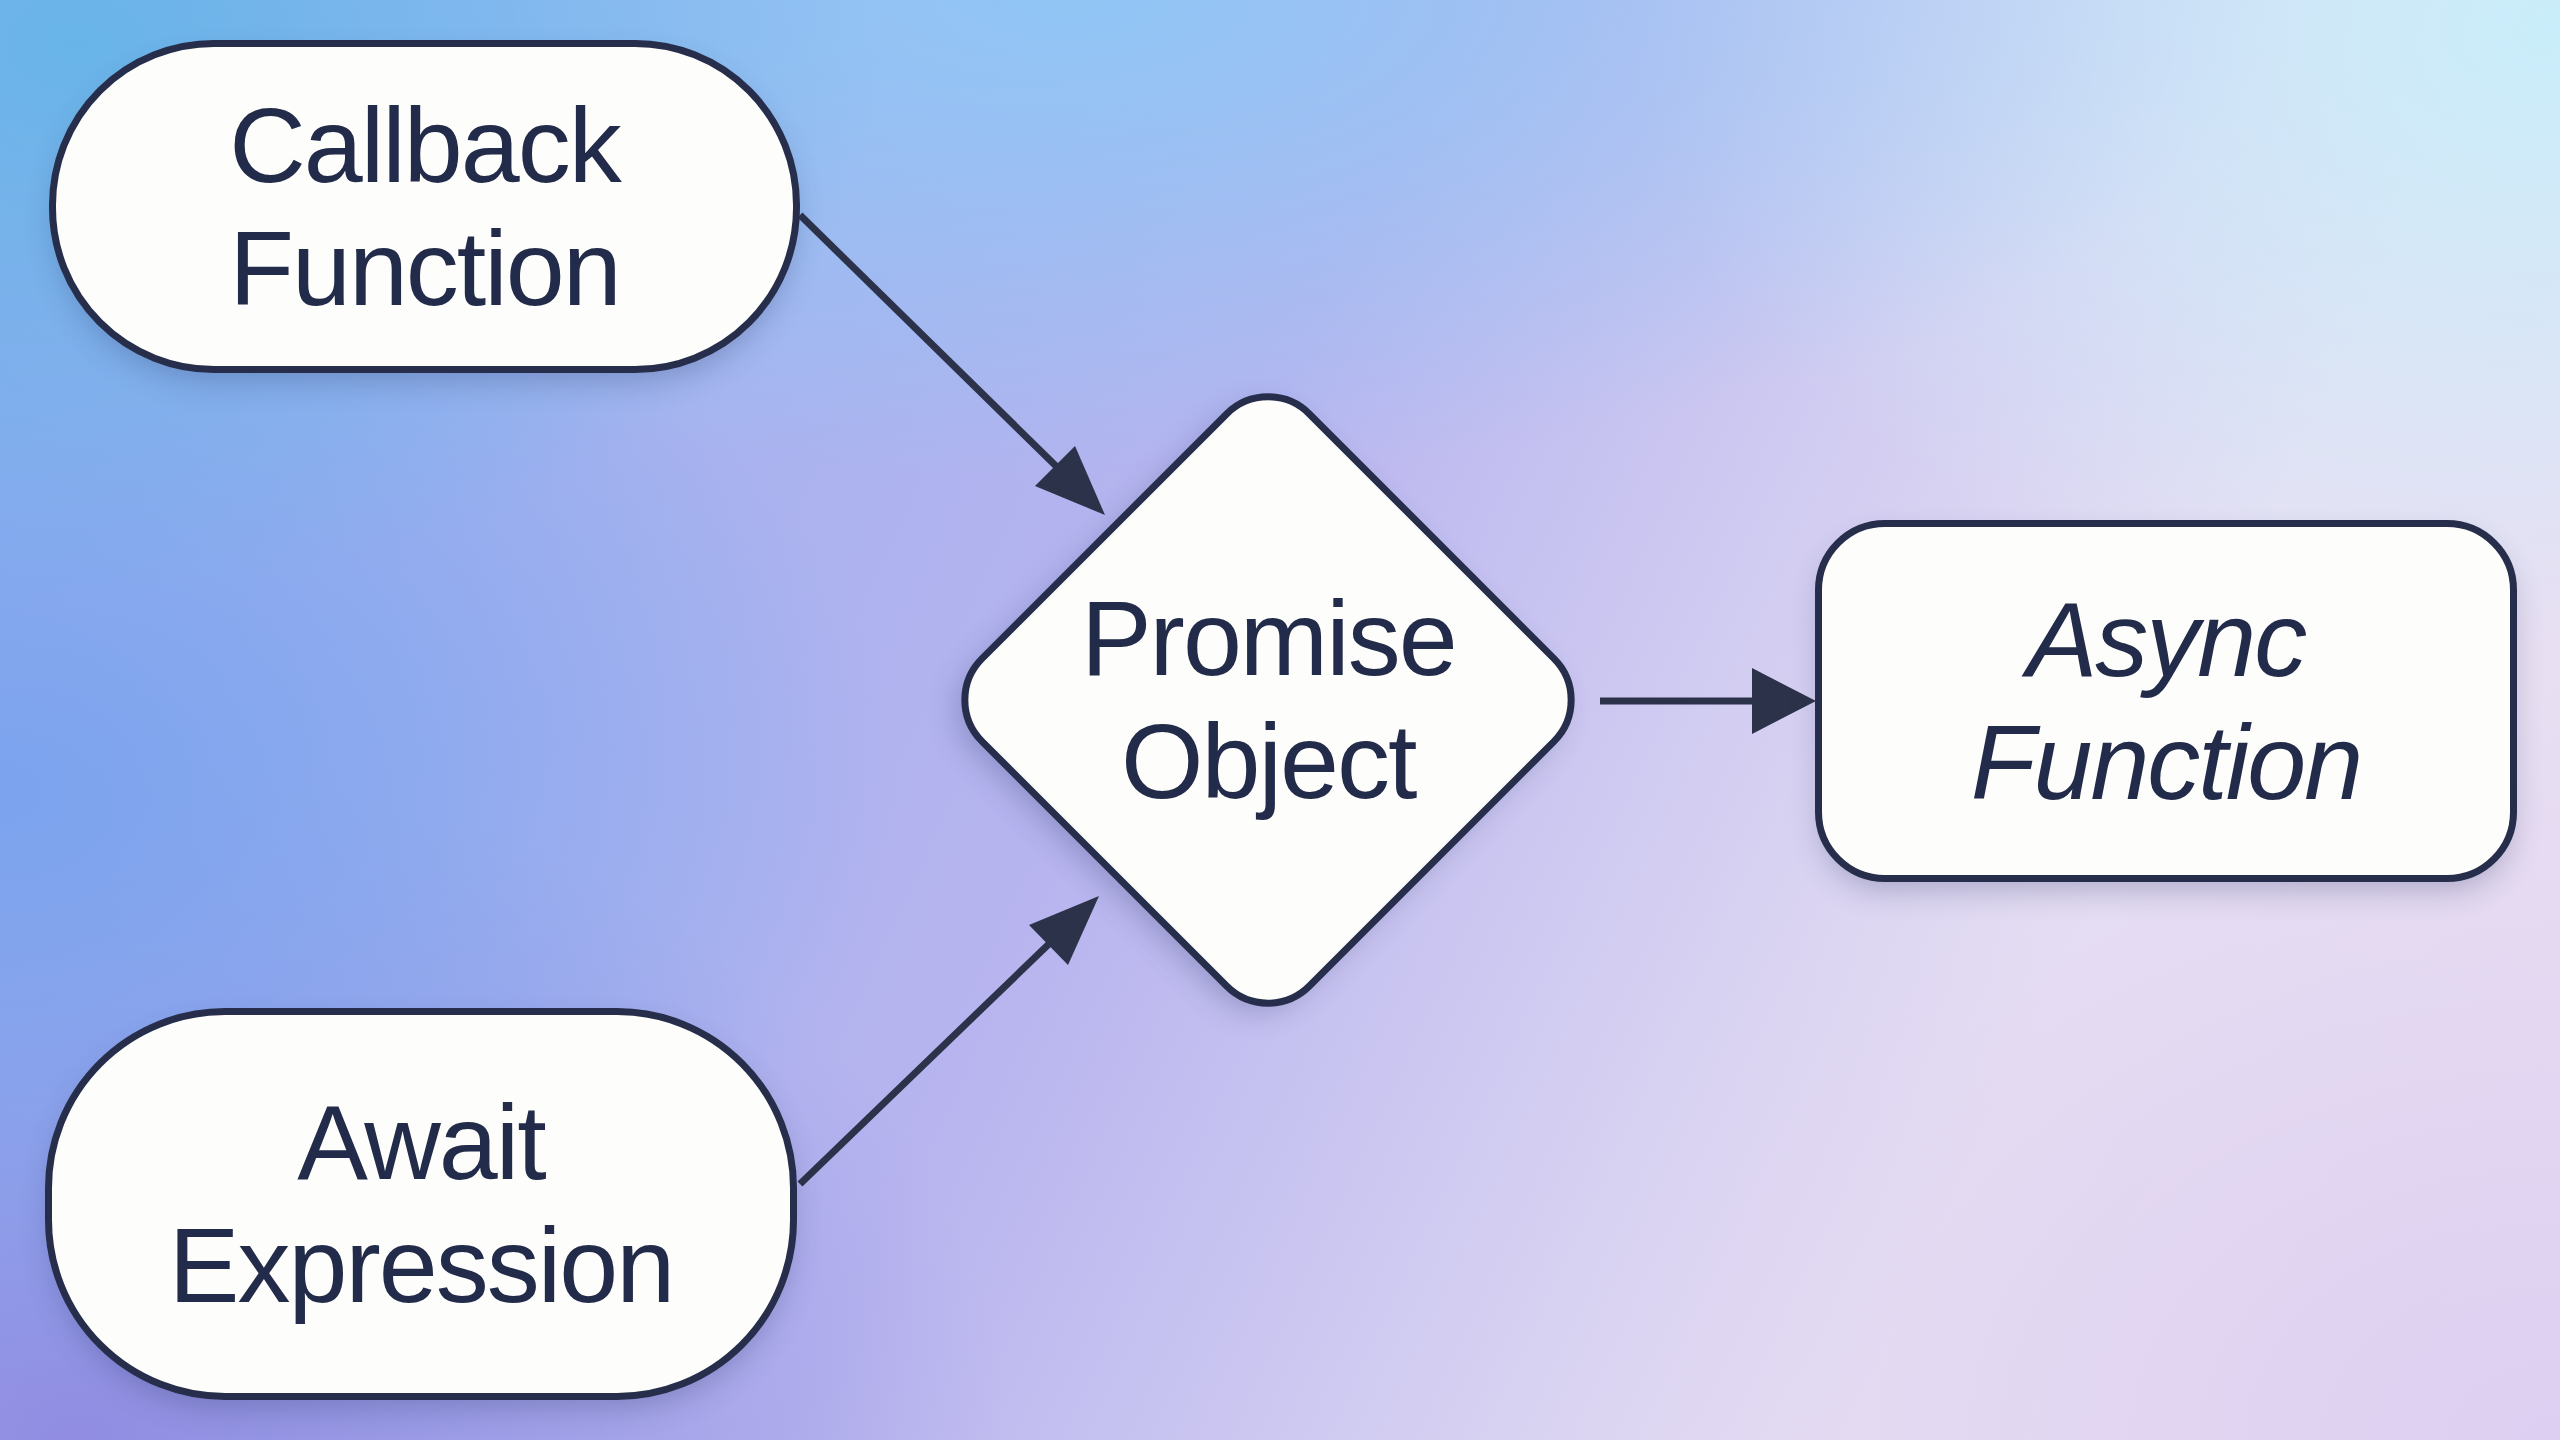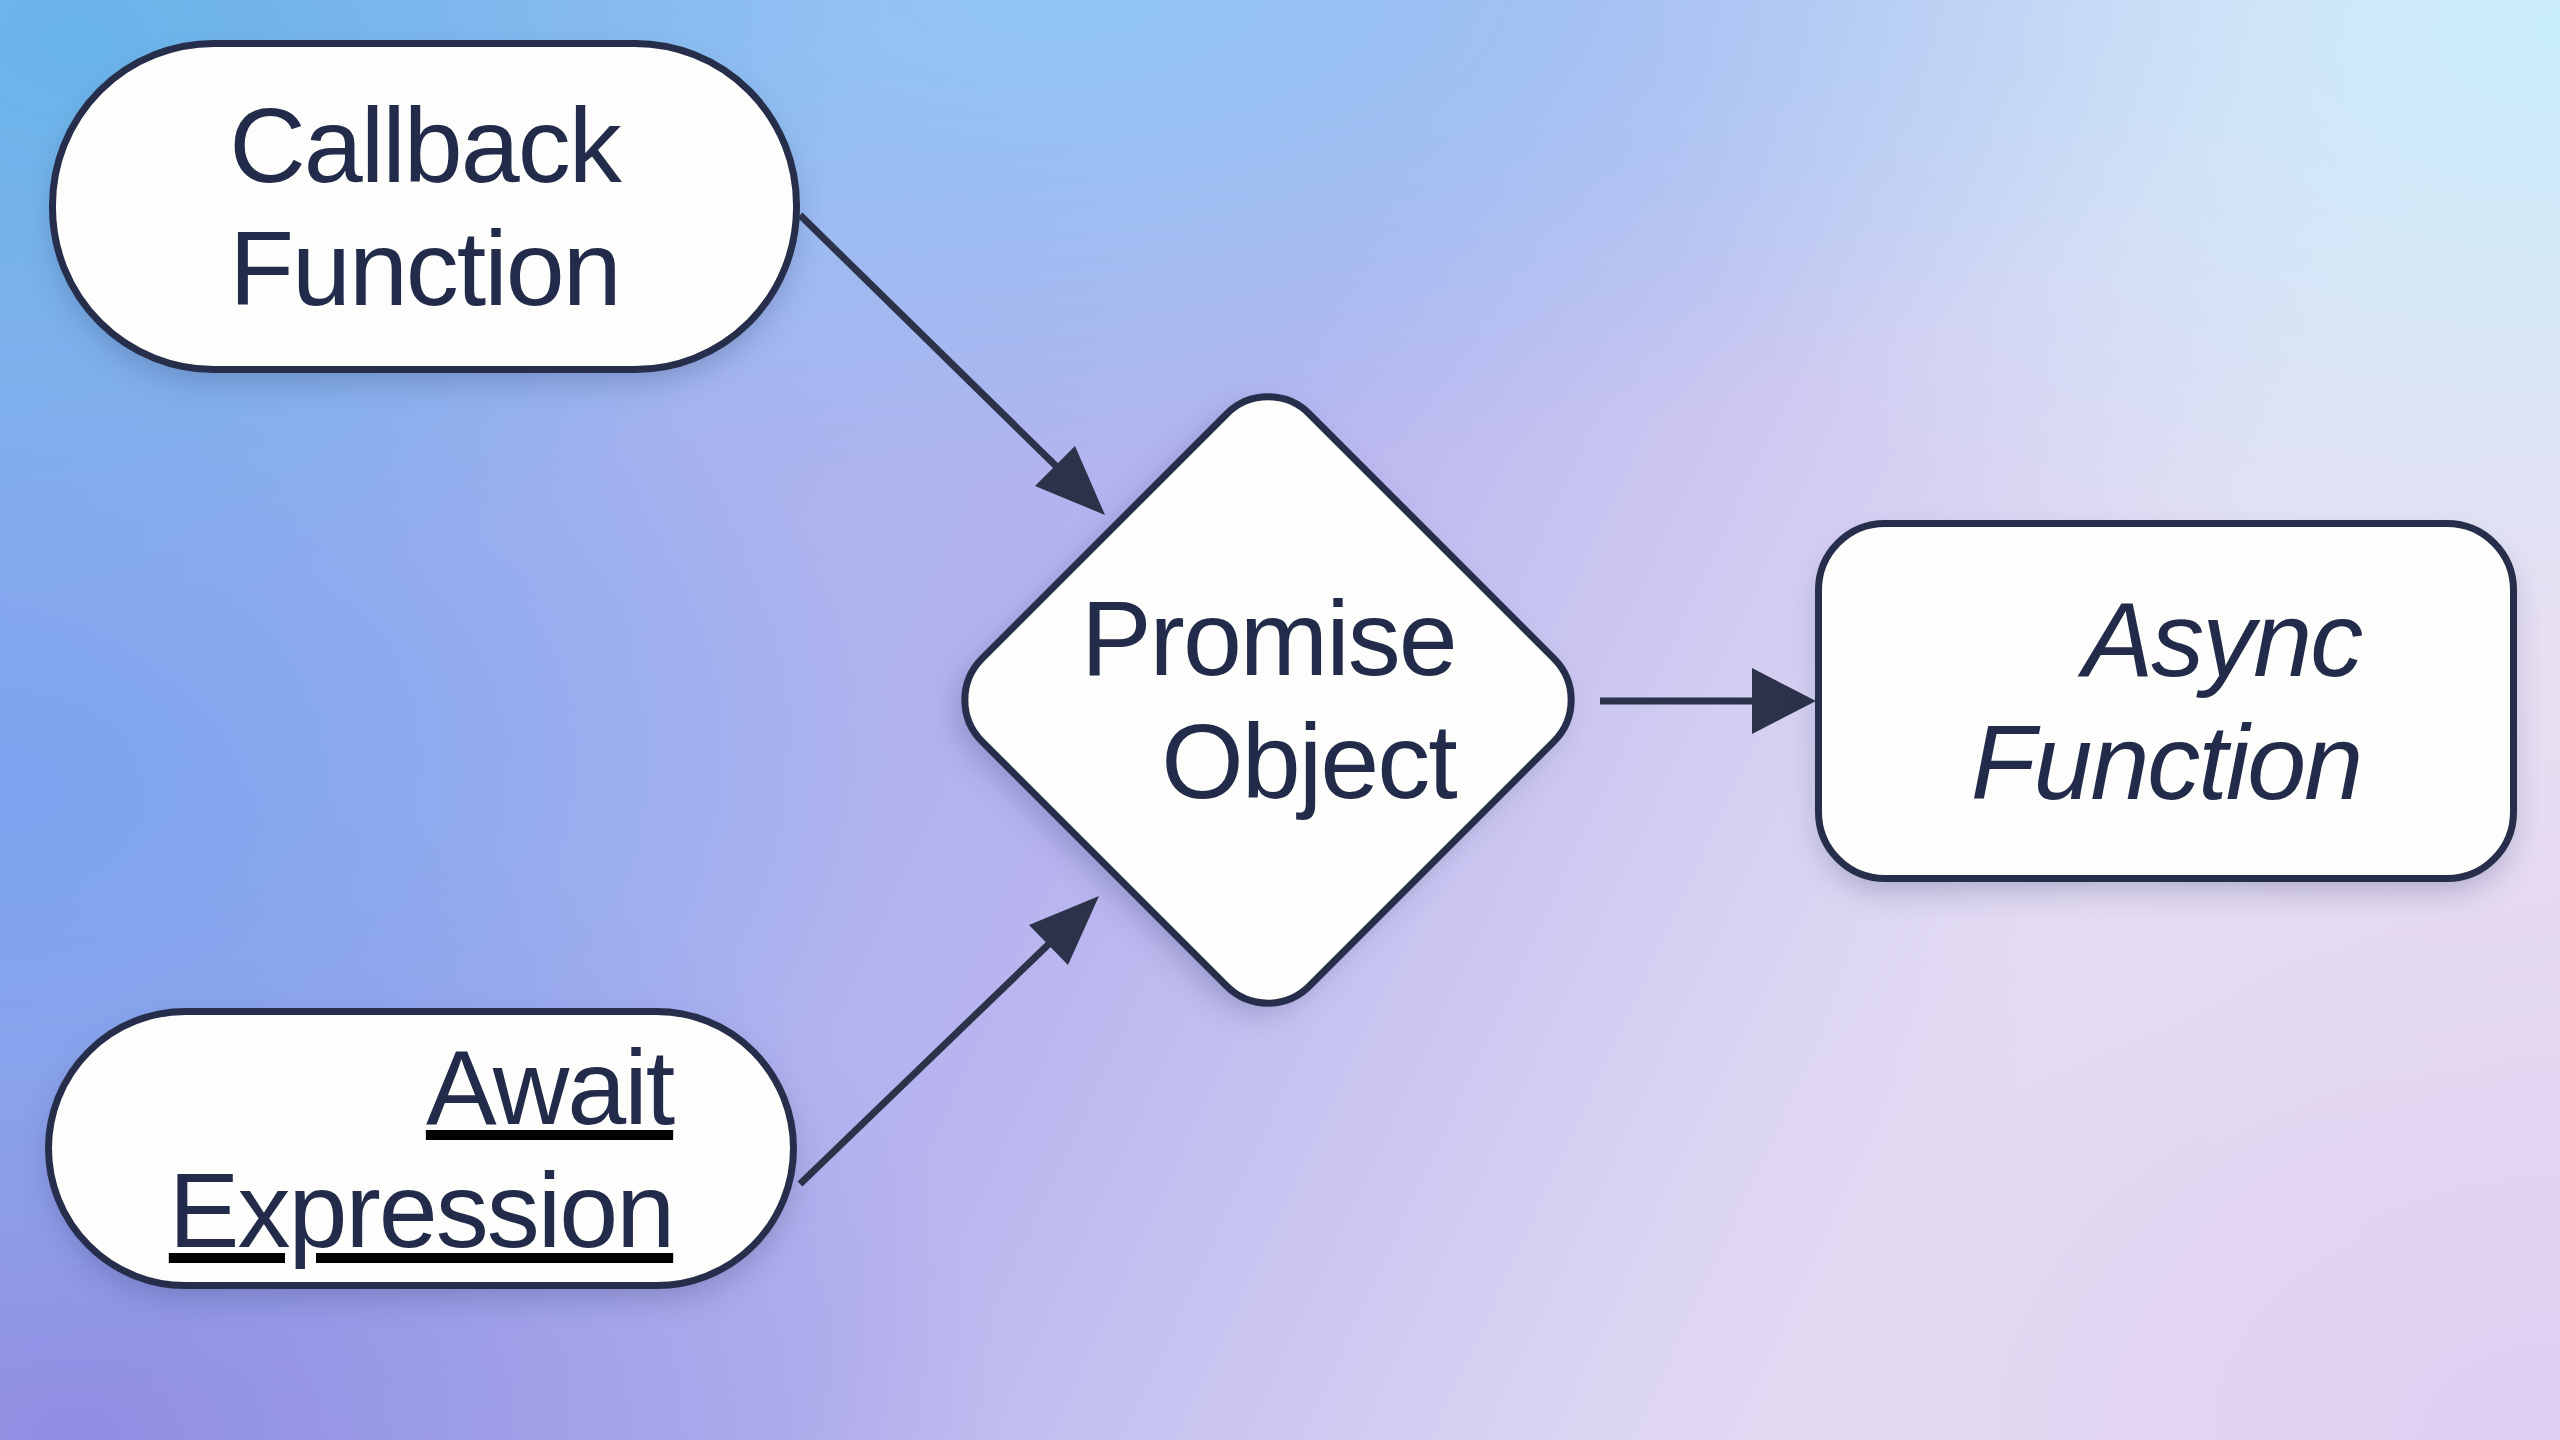--- a/index.html
+++ b/index.html
@@ -47,35 +47,34 @@
     display: flex;
     align-items: center;
     justify-content: center;
     box-shadow: 0 14px 30px -6px rgba(50, 60, 110, 0.30);
   }
   .label {
     color: #222b4a;
     font-size: 106px;
     line-height: 1.16;
     letter-spacing: -2px;
-    text-align: right;
+    text-align: center;
     font-weight: 400;
   }
   .label span { display: block; }
 
   .node.stadium-callback {
     left: 49px; top: 40px;
     width: 751px; height: 333px;
     border-radius: 165px;
   }
   .node.stadium-await {
     left: 45px; top: 1008px;
-    width: 752px; height: 281px;
+    width: 752px; height: 392px;
     border-radius: 180px;
-    text-decoration: underline;
   }
   .node.diamond {
     left: 1033px; top: 465px;
     width: 470px; height: 470px;
     border-radius: 62px;
     transform: rotate(45deg);
   }
   .node.diamond .label {
     transform: rotate(-45deg);
   }

